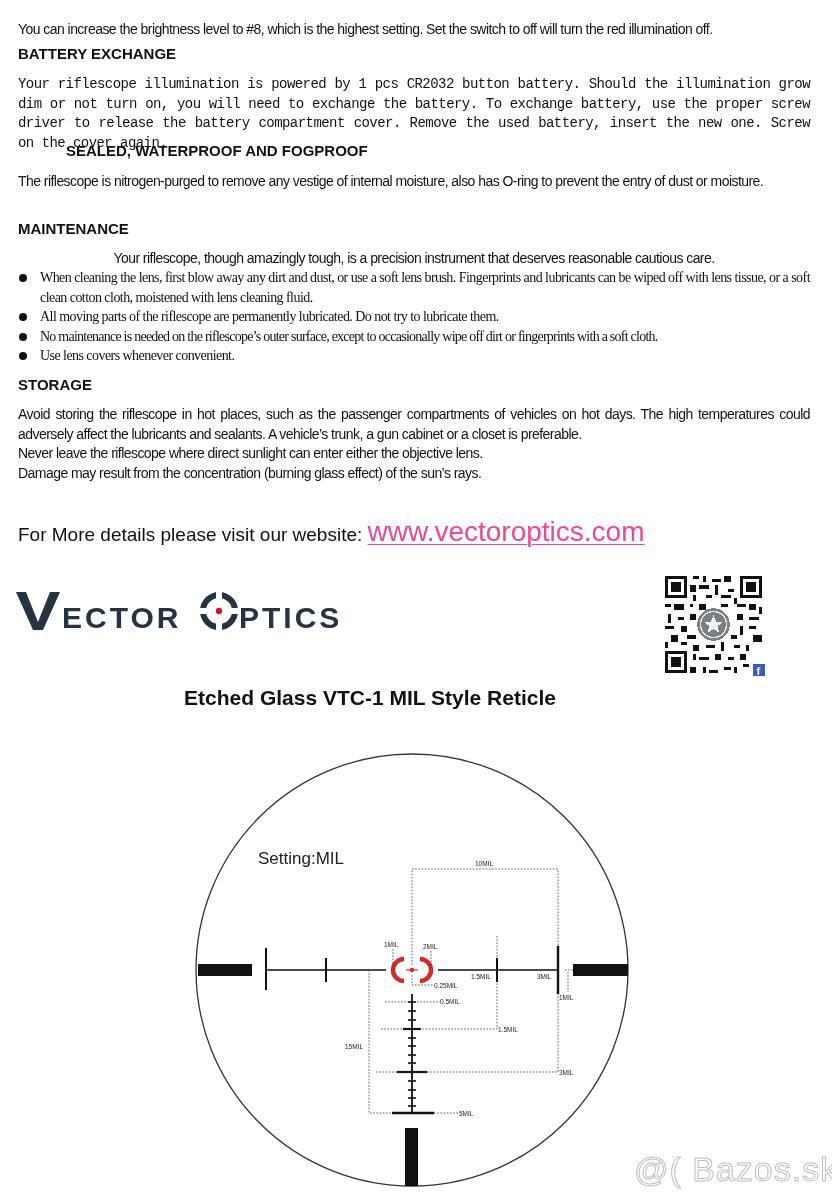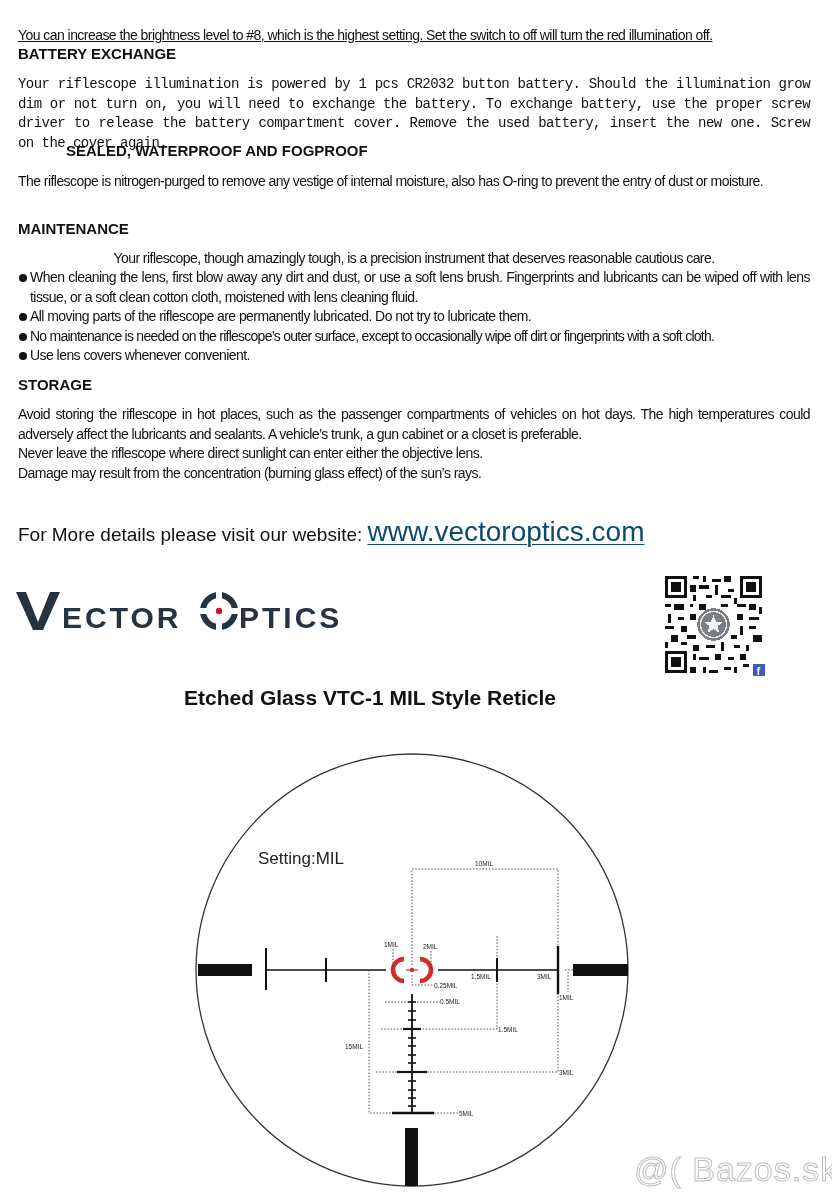--- a/index.html
+++ b/index.html
@@ -5,36 +5,36 @@
   html, body { margin: 0; padding: 0; background: #ffffff; }
   body { width: 832px; height: 1200px; position: relative; overflow: hidden;
          font-family: "Liberation Sans", sans-serif; color: #111; }
   .txt { position: absolute; left: 18px; width: 792px; font-size: 14px; line-height: 19.5px;
          letter-spacing: -0.25px; }
   .just { text-align: justify; }
   .h { position: absolute; left: 18px; font-size: 15px; font-weight: bold; letter-spacing: 0px; }
   .bul { position: absolute; left: 18px; width: 792px; font-size: 14px; line-height: 19.5px; letter-spacing: -0.25px; }
   .bul .dot { position: absolute; left: 0; top: 0; width: 10px; height: 19.5px; }
   .bul .dot::before { content: ""; position: absolute; left: 1px; top: 6px; width: 8px; height: 8px; border-radius: 50%; background: #111; }
-  .bul .body { margin-left: 12px; }
+  .bul .body { margin-left: 22px; font-family: Liberation Serif, serif; }
   .cond { letter-spacing: -0.55px; }
   .website { position: absolute; left: 18px; top: 516px; font-size: 19px; white-space: nowrap; }
-  .website a { color: #0c4a6e; font-size: 28px; text-decoration: underline; text-decoration-thickness: 1px; text-underline-offset: 3px; }
+  .website a { color: #ec4899; font-size: 28px; text-decoration: underline; text-decoration-thickness: 1px; text-underline-offset: 3px; }
   .logo { position: absolute; left: 14px; top: 590px; width: 345px; height: 42px; }
   .qr { position: absolute; left: 662px; top: 573px; width: 103px; height: 103px; }
   .reticle-title { position: absolute; left: 0; width: 740px; top: 686px; text-align: center;
                    font-size: 21px; font-weight: bold; }
   .reticle { position: absolute; left: 0; top: 0; width: 832px; height: 1200px; pointer-events: none; }
   .watermark { position: absolute; left: 634px; top: 1150px; font-size: 34px; color: #fff;
                -webkit-text-stroke: 1px #bdbdbd; letter-spacing: 1px; white-space: nowrap; }
 </style>
 </head>
 <body>
 
-<div class="txt cond" style="top:26px; white-space:nowrap;text-decoration:underline;">You can increase the brightness level to #8, which is the highest setting. Set the switch to off will turn the red illumination off.</div>
+<div class="txt cond" style="top:20px; white-space:nowrap;">You can increase the brightness level to #8, which is the highest setting. Set the switch to off will turn the red illumination off.</div>
 
 <div class="h" style="top:45px;">BATTERY EXCHANGE</div>
 <div class="txt just cond" style="top:75px;font-family:Liberation Mono, monospace;">Your riflescope illumination is powered by 1 pcs CR2032 button battery. Should the illumination grow dim or not turn on, you will need to exchange the battery. To exchange battery, use the proper screw driver to release the battery compartment cover. Remove the used battery, insert the new one. Screw on the cover again.</div>
 
 <div class="h" style="top:142px;margin-left:48px;">SEALED, WATERPROOF AND FOGPROOF</div>
 <div class="txt just cond" style="top:172px;">The riflescope is nitrogen-purged to remove any vestige of internal moisture, also has O-ring to prevent the entry of dust or moisture.</div>
 
 <div class="h" style="top:220px;">MAINTENANCE</div>
 <div class="txt cond" style="top:249px;text-align:center;">Your riflescope, though amazingly tough, is a precision instrument that deserves reasonable cautious care.</div>
 

